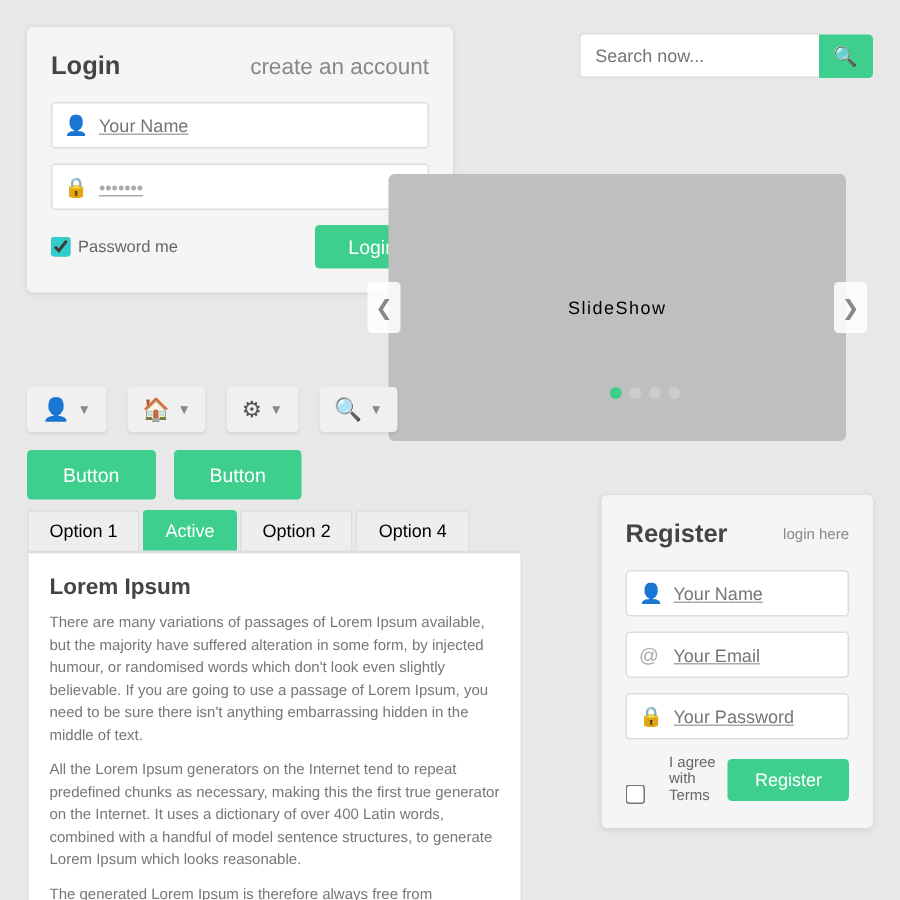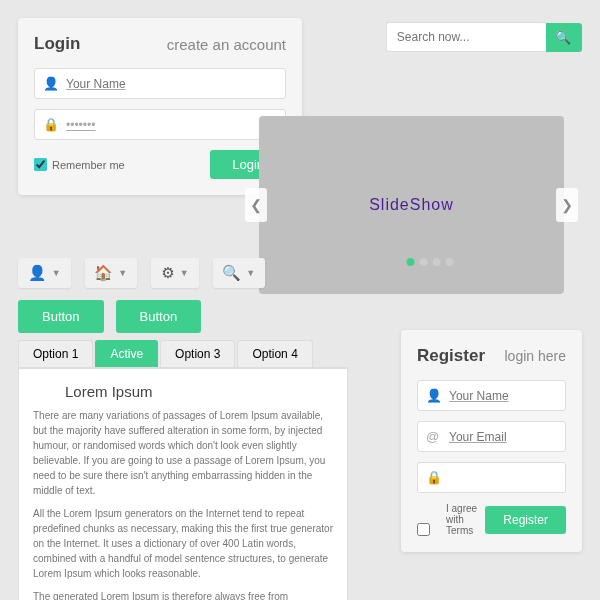--- a/index.html
+++ b/index.html
@@ -127,22 +127,22 @@
       right: 18px;
       width: 305px;
       background: #bfbfbf;
       border-radius: 4px;
       height: 178px;
       display: flex;
       align-items: center;
       justify-content: center;
     }
     .slideshow-label {
-      color: #4c1d95;
-      font-size: 16px;
+      color: #000000;
+      font-size: 12px;
       letter-spacing: 1px;
       font-weight: normal;
     }
     .slide-arrow {
       position: absolute;
       top: 50%;
       transform: translateY(-50%);
       background: rgba(255,255,255,0.85);
       border: none;
       border-radius: 3px;
@@ -242,24 +242,23 @@
     }
     .content-panel {
       background: #fff;
       border: 1px solid #ddd;
       border-top: none;
       padding: 14px;
       border-radius: 0 0 4px 4px;
     }
     .content-title {
       font-size: 15px;
-      font-weight: normal;
+      font-weight: bold;
       color: #444;
       margin-bottom: 8px;
-      margin-left: 32px;
     }
     .content-text {
       font-size: 10px;
       color: #777;
       line-height: 1.5;
       margin-bottom: 8px;
     }
 
     
     .register-card {
@@ -277,21 +276,21 @@
       justify-content: space-between;
       align-items: center;
       margin-bottom: 14px;
     }
     .register-title {
       font-size: 17px;
       font-weight: bold;
       color: #444;
     }
     .login-here-link {
-      font-size: 14px;
+      font-size: 10px;
       color: #888;
       cursor: pointer;
     }
     .register-btn {
       background: #3ecf8e;
       color: #fff;
       border: none;
       border-radius: 3px;
       padding: 7px 18px;
       font-size: 12px;
@@ -323,21 +322,21 @@
     <span class="input-icon">👤</span>
     <input type="text" placeholder="Your Name" style="">
   </div>
   <div class="input-row">
     <span class="input-icon">🔒</span>
     <input type="password" value="•••••••" style="">
   </div>
   <div class="remember-row">
     <label class="remember-label">
       <input type="checkbox" checked="" style="">
-      <span>Remember me</span>
+      <span>Password me</span>
     </label>
     <button class="login-btn">Login</button>
   </div>
 </div>
 
 <div class="search-bar">
   <input type="text" placeholder="Search now..." style="">
   <button class="search-btn">
     <span>🔍</span>
   </button>
@@ -378,21 +377,21 @@
 
 <div class="buttons-row">
   <button class="green-btn">Button</button>
   <button class="green-btn">Button</button>
 </div>
 
 <div class="tabs-content">
   <div class="tabs-row">
     <div class="tab">Option 1</div>
     <div class="tab active-tab">Active</div>
-    <div class="tab">Option 3</div>
+    <div class="tab">Option 2</div>
     <div class="tab">Option 4</div>
   </div>
   <div class="content-panel">
     <div class="content-title">Lorem Ipsum</div>
     <p class="content-text">There are many variations of passages of Lorem Ipsum available, but the majority have suffered alteration in some form, by injected humour, or randomised words which don't look even slightly believable. If you are going to use a passage of Lorem Ipsum, you need to be sure there isn't anything embarrassing hidden in the middle of text.</p>
     <p class="content-text">All the Lorem Ipsum generators on the Internet tend to repeat predefined chunks as necessary, making this the first true generator on the Internet. It uses a dictionary of over 400 Latin words, combined with a handful of model sentence structures, to generate Lorem Ipsum which looks reasonable.</p>
     <p class="content-text">The generated Lorem Ipsum is therefore always free from repetition, injected humour, or non-characteristic words etc.</p>
   </div>
 </div>
 
@@ -404,20 +403,21 @@
   <div class="input-row">
     <span class="input-icon">👤</span>
     <input type="text" placeholder="Your Name" style="">
   </div>
   <div class="input-row">
     <span class="input-icon">@</span>
     <input type="text" placeholder="Your Email" style="">
   </div>
   <div class="input-row">
     <span class="input-icon">🔒</span>
+    <input type="password" placeholder="Your Password" style="">
   </div>
   <div class="agree-row">
     <label class="agree-label">
       <input type="checkbox" style="">
       <span>I agree with Terms</span>
     </label>
     <button class="register-btn">Register</button>
   </div>
 </div>
 

